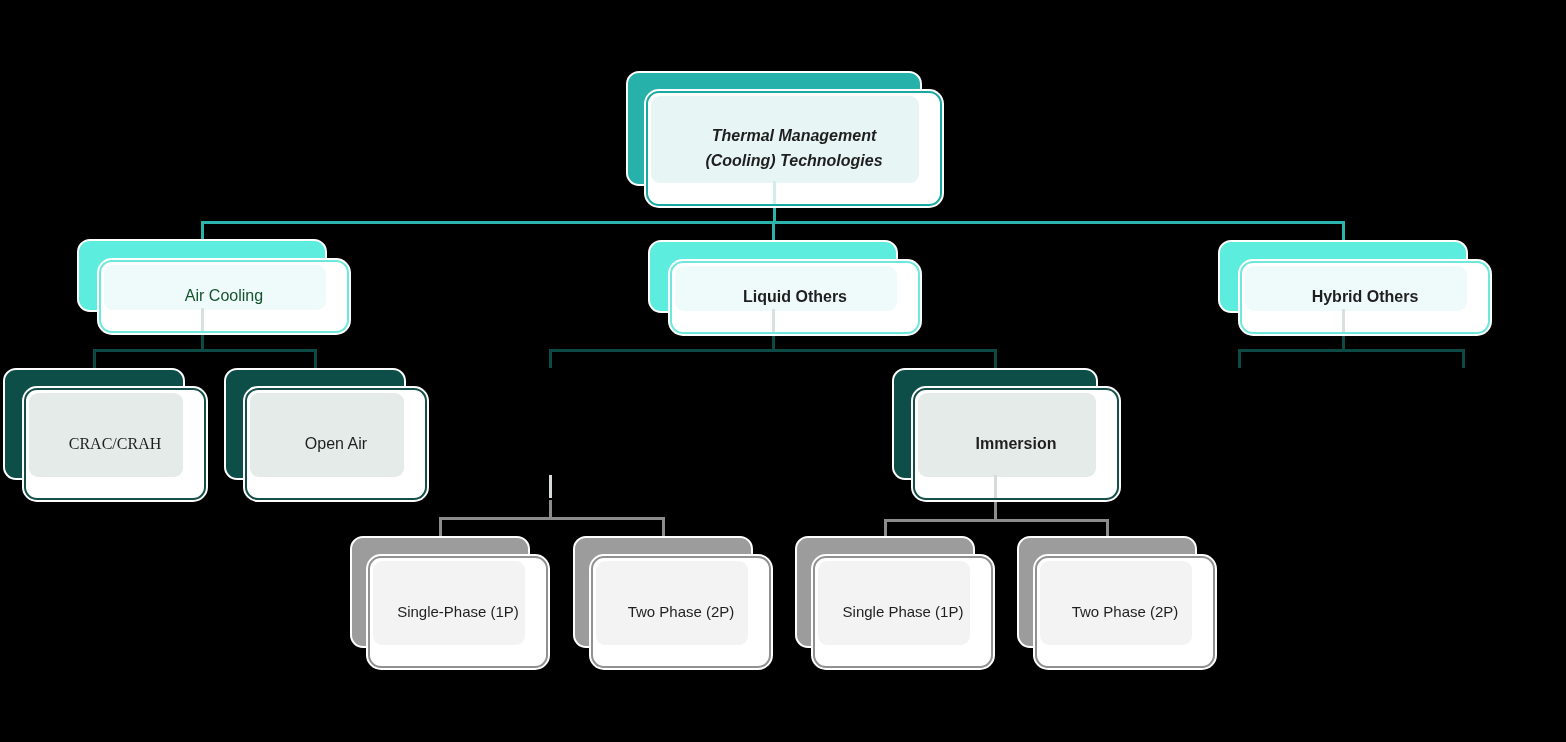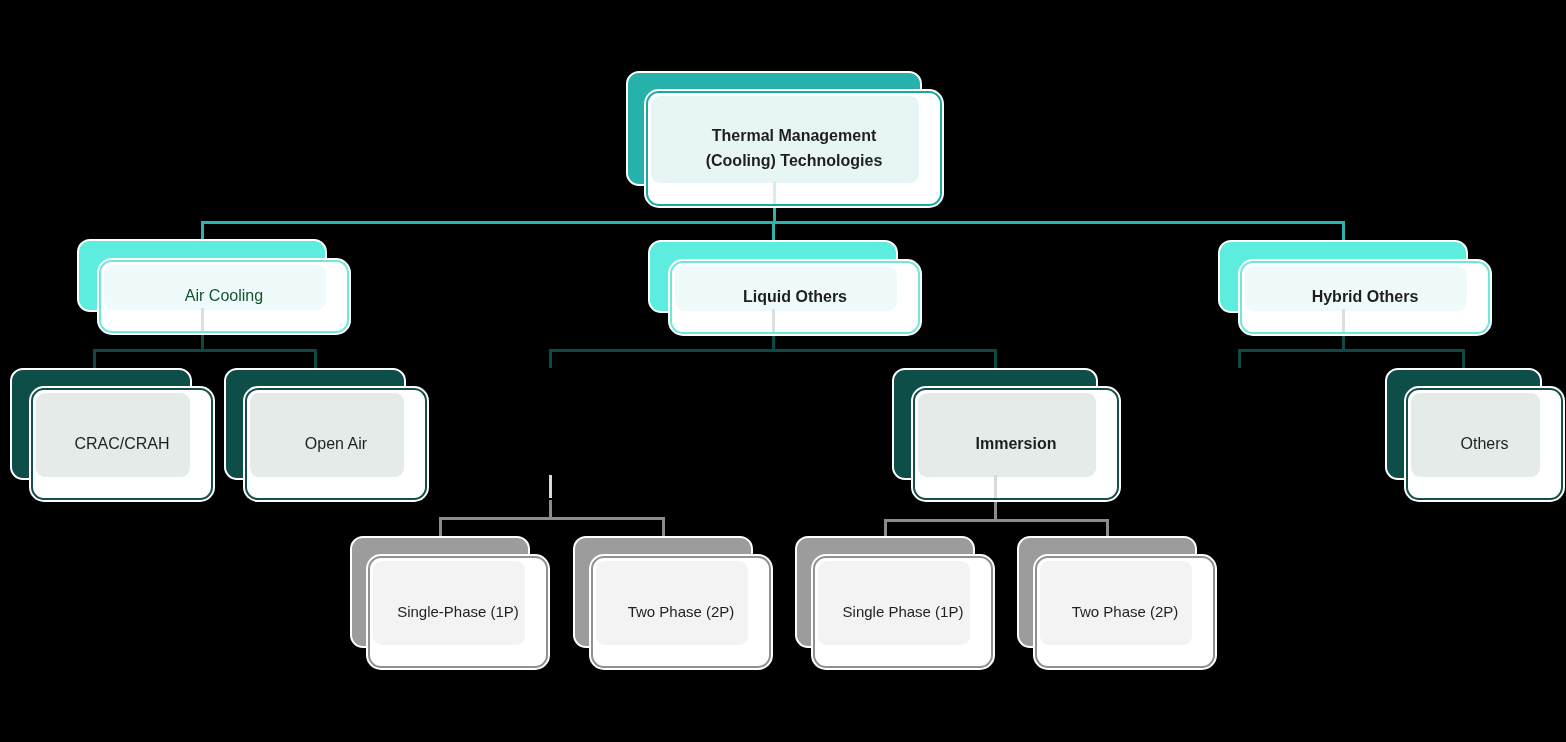--- a/index.html
+++ b/index.html
@@ -63,21 +63,21 @@
     <div class="seg" style="left: 438.5px; top: 517px; width: 3px; height: 19px; background: rgb(140, 140, 140);"></div>
     <div class="seg" style="left: 661.5px; top: 517px; width: 3px; height: 19px; background: rgb(140, 140, 140);"></div>
     <div class="seg" style="left: 993.5px; top: 500px; width: 3px; height: 22px; background: rgb(140, 140, 140);"></div>
     <div class="seg" style="left: 883.5px; top: 519px; width: 225px; height: 3px; background: rgb(140, 140, 140);"></div>
     <div class="seg" style="left: 883.5px; top: 519px; width: 3px; height: 17px; background: rgb(140, 140, 140);"></div>
     <div class="seg" style="left: 1105.5px; top: 519px; width: 3px; height: 17px; background: rgb(140, 140, 140);"></div>
     <div class="node" style="left: 626px; top: 71px; width: 316px; height: 135px;">
       <div class="node-shadow" style="width: 296px; height: 115px; background: rgb(38, 178, 171);"></div>
       <div class="node-card" style="left: 20px; top: 20px; width: 296px; height: 115px; border: 2px solid rgb(26, 169, 162);">
         <div class="node-panel" style="width: 268px; height: 87px; background: rgb(231, 245, 244);"></div>
-        <div class="node-label" style="color: rgb(31, 31, 31); font-size: 16px; line-height: 1.55; font-weight: 700;">Thermal Management
+        <div class="node-label" style="color: rgb(31, 31, 31); font-size: 16px; line-height: 1.55; font-weight: 700; font-style: italic;">Thermal Management
 (Cooling) Technologies</div>
       </div>
     </div>
     <div class="node" style="left: 77px; top: 239px; width: 272px; height: 94px;">
       <div class="node-shadow" style="width: 250px; height: 73px; background: rgb(93, 237, 222);"></div>
       <div class="node-card" style="left: 22px; top: 21px; width: 250px; height: 73px; border: 2px solid rgb(111, 232, 219);">
         <div class="node-panel" style="width: 222px; height: 45px; background: rgb(238, 251, 250);"></div>
         <div class="node-label" style="color: #14532d; font-size: 16px; line-height: 1.3; font-weight: 400;">Air Cooling</div>
       </div>
     </div>
@@ -88,46 +88,39 @@
         <div class="node-label" style="color: rgb(31, 31, 31); font-size: 16px; line-height: 1.3; font-weight: 700;">Liquid Others</div>
       </div>
     </div>
     <div class="node" style="left: 1218px; top: 240px; width: 272px; height: 94px;">
       <div class="node-shadow" style="width: 250px; height: 73px; background: rgb(93, 237, 222);"></div>
       <div class="node-card" style="left: 22px; top: 21px; width: 250px; height: 73px; border: 2px solid rgb(111, 232, 219);">
         <div class="node-panel" style="width: 222px; height: 45px; background: rgb(238, 251, 250);"></div>
         <div class="node-label" style="color: rgb(31, 31, 31); font-size: 16px; line-height: 1.3; font-weight: 700;">Hybrid Others</div>
       </div>
     </div>
-    <div class="node" style="left: 10px; top: 368px; width: 203px; height: 132px;">
+    <div class="node" style="left: 3px; top: 368px; width: 203px; height: 132px; font-family: Liberation Serif, serif;">
       <div class="node-shadow" style="width: 182px; height: 112px; background: rgb(13, 78, 72);"></div>
       <div class="node-card" style="left: 21px; top: 20px; width: 182px; height: 112px; border: 2px solid rgb(20, 80, 73);">
         <div class="node-panel" style="width: 154px; height: 84px; background: rgb(228, 235, 233);"></div>
         <div class="node-label" style="color: rgb(31, 31, 31); font-size: 16px; line-height: 1.25; font-weight: 400;">CRAC/CRAH</div>
       </div>
     </div>
     <div class="node" style="left: 224px; top: 368px; width: 203px; height: 132px;">
       <div class="node-shadow" style="width: 182px; height: 112px; background: rgb(13, 78, 72);"></div>
       <div class="node-card" style="left: 21px; top: 20px; width: 182px; height: 112px; border: 2px solid rgb(20, 80, 73);">
         <div class="node-panel" style="width: 154px; height: 84px; background: rgb(228, 235, 233);"></div>
         <div class="node-label" style="color: rgb(31, 31, 31); font-size: 16px; line-height: 1.25; font-weight: 400;">Open Air</div>
       </div>
     </div>
     <div class="node" style="left: 892px; top: 368px; width: 227px; height: 132px;">
       <div class="node-shadow" style="width: 206px; height: 112px; background: rgb(13, 78, 72);"></div>
       <div class="node-card" style="left: 21px; top: 20px; width: 206px; height: 112px; border: 2px solid rgb(20, 80, 73);">
         <div class="node-panel" style="width: 178px; height: 84px; background: rgb(228, 235, 233);"></div>
         <div class="node-label" style="color: rgb(31, 31, 31); font-size: 16px; line-height: 1.25; font-weight: 700;">Immersion</div>
-      </div>
-    </div>
-    <div class="node" style="left: 1385px; top: 368px; width: 178px; height: 132px;">
-      <div class="node-shadow" style="width: 157px; height: 112px; background: rgb(13, 78, 72);"></div>
-      <div class="node-card" style="left: 21px; top: 20px; width: 157px; height: 112px; border: 2px solid rgb(20, 80, 73);">
-        <div class="node-panel" style="width: 129px; height: 84px; background: rgb(228, 235, 233);"></div>
-        <div class="node-label" style="color: rgb(31, 31, 31); font-size: 16px; line-height: 1.25; font-weight: 400;">Others</div>
       </div>
     </div>
     <div class="node" style="left: 350px; top: 536px; width: 198px; height: 132px;">
       <div class="node-shadow" style="width: 180px; height: 112px; background: rgb(156, 156, 156);"></div>
       <div class="node-card" style="left: 18px; top: 20px; width: 180px; height: 112px; border: 2px solid rgb(145, 145, 145); padding-left: 16px;">
         <div class="node-panel" style="width: 152px; height: 84px; background: rgb(243, 243, 244);"></div>
         <div class="node-label" style="color: rgb(31, 31, 31); font-size: 15px; line-height: 1.3; font-weight: 400;">Single-Phase (1P)</div>
       </div>
     </div>
     <div class="node" style="left: 573px; top: 536px; width: 198px; height: 132px;">

